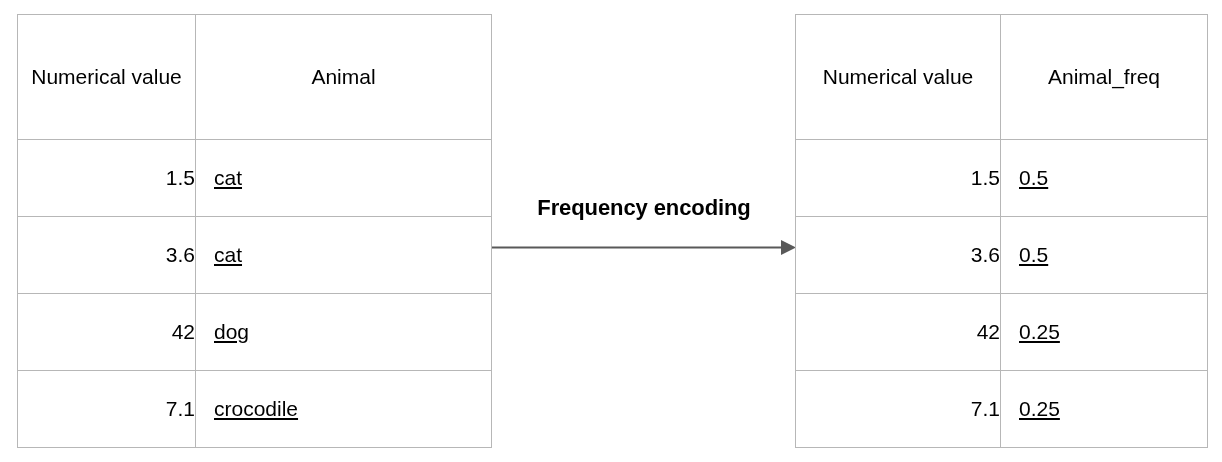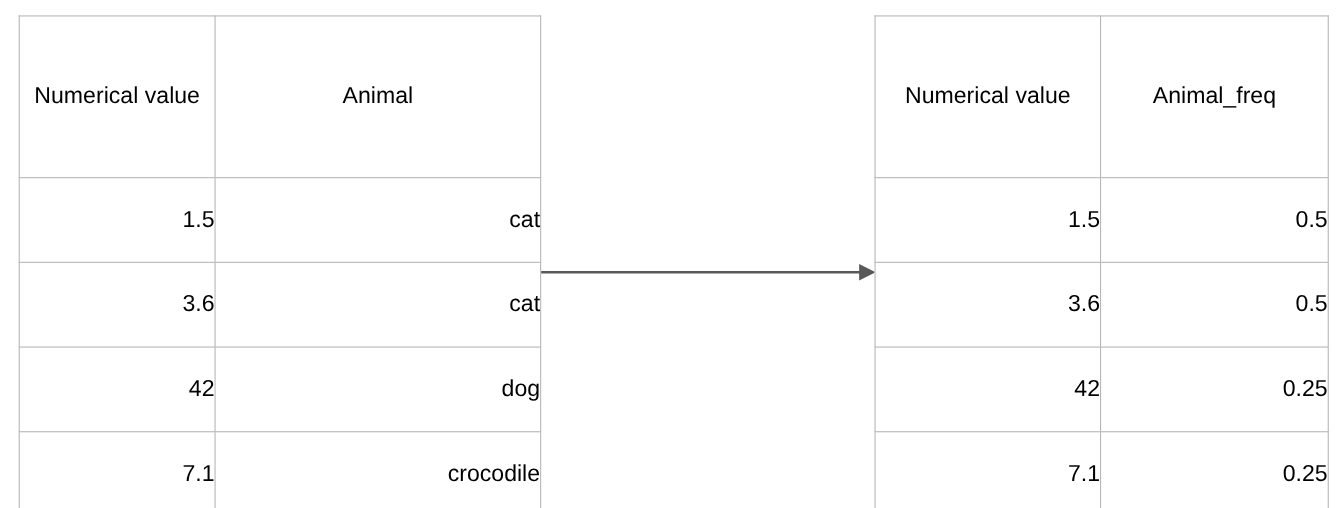--- a/index.html
+++ b/index.html
@@ -36,31 +36,32 @@
     border: 1px solid #b7b7b7;
     padding: 0;
     font-size: 21px;
     line-height: 1.22;
     color: #000000;
     vertical-align: middle;
   }
   .tbl .hdr td {
     height: 114px;
     text-align: center;
-    padding: 16px 6px;
+    padding: 5px 6px;
   }
   .tbl .row td {
     height: 76px;
   }
   .cell-center {
     text-align: right;
   }
   .cell-left {
-    text-align: right;
+    text-align: left;
     padding-left: 18px !important;
+    text-decoration: underline;
   }
 
   
   #table-left {
     left: 17px;
     top: 14px;
     width: 474px;
   }
   #table-left col.c1 { width: 178px; }
   #table-left col.c2 { width: 296px; }
@@ -122,20 +123,21 @@
         <td class="cell-center">42</td>
         <td class="cell-left">dog</td>
       </tr>
       <tr class="row">
         <td class="cell-center">7.1</td>
         <td class="cell-left">crocodile</td>
       </tr>
     </tbody>
   </table>
 
+  <div class="transform-label">Frequency encoding</div>
 
   <svg class="transform-arrow" viewBox="0 0 312 32" width="312" height="32" xmlns="http://www.w3.org/2000/svg">
     <line x1="4" y1="15.5" x2="294" y2="15.5" stroke="#595959" stroke-width="2.2"></line>
     <polygon points="293,8 308,15.5 293,23" fill="#595959"></polygon>
   </svg>
 
   <table class="tbl" id="table-right">
     <colgroup>
         <col class="c1">
         <col class="c2">

